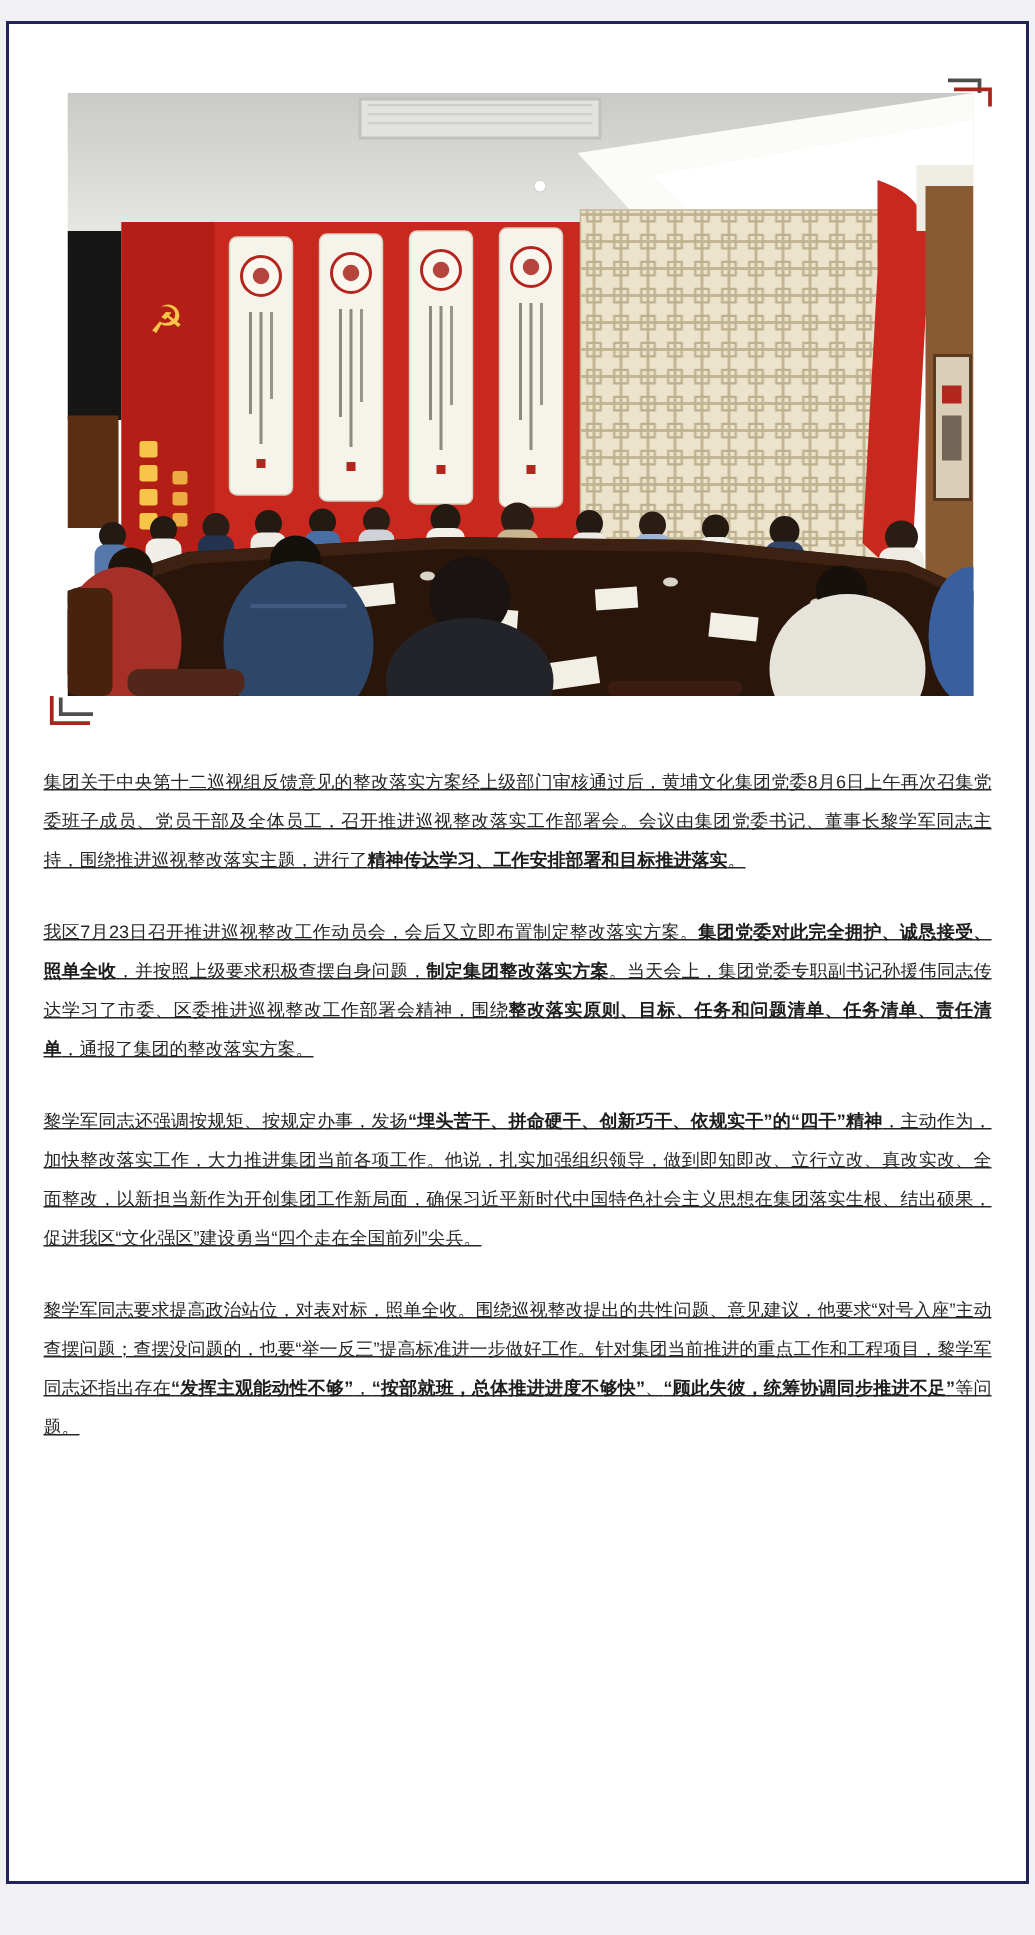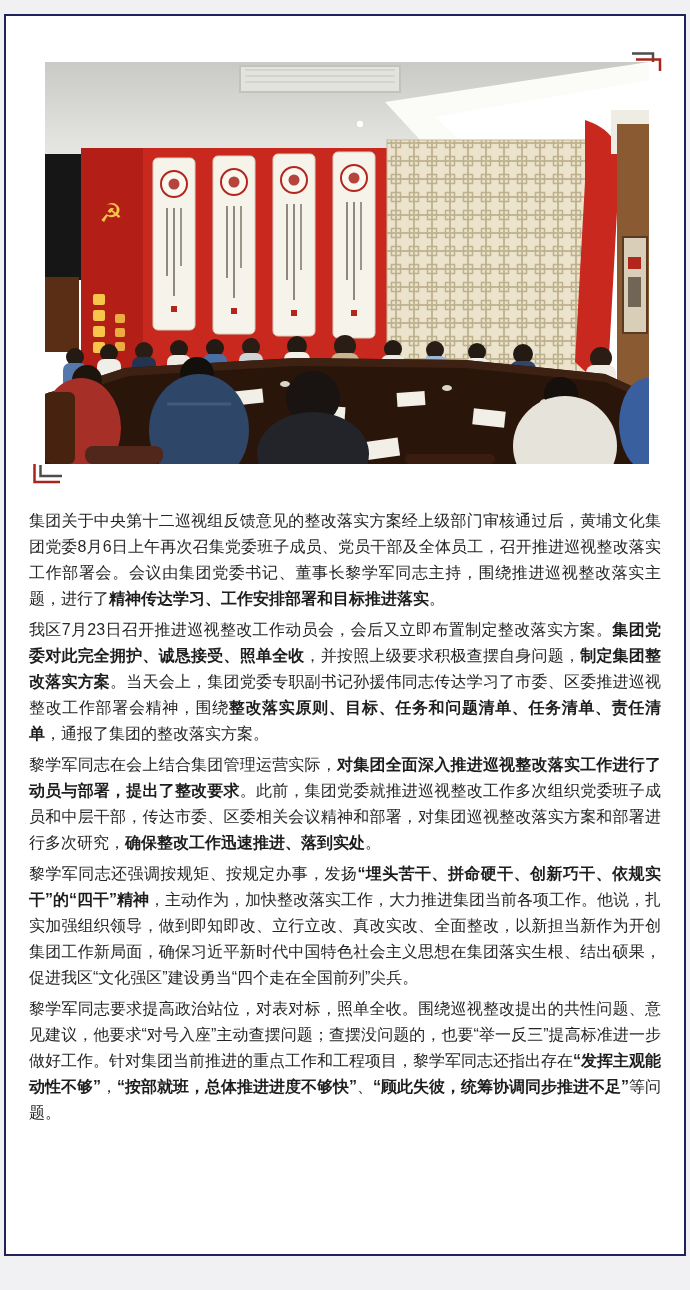--- a/index.html
+++ b/index.html
@@ -25,27 +25,28 @@
     height:402px;
     margin:46px auto 0 39px;
   }
   .photo-wrap svg.photo{display:block;width:604px;height:402px;}
   .corner-mark{position:absolute;width:32px;height:21px;}
   .corner-mark.tr{top:-11px;right:-14px;}
   .corner-mark.bl{bottom:-21px;left:-13px;}
   .article{
     margin-top:44px;
     padding:0 23px 14px 23px;
-    font-size:16px;
+    font-size:12px;
     line-height:26px;
     color:#262626;
     text-align:justify;
+    text-decoration:underline;
   }
   .article p{margin:0;}
-  .article p + p{margin-top:5px;}
+  .article p + p{margin-top:22px;}
   .article span.b{font-weight:bold;color:#1d1d1d;}
 </style>
 </head>
 <body>
 
 <div class="card">
 
   <div class="photo-wrap">
 
     <svg class="photo" viewBox="0 0 604 402" preserveAspectRatio="none">
@@ -235,18 +236,17 @@
     </svg>
     <svg class="corner-mark bl" viewBox="0 0 32 21">
       <path d="M2.5 0 V18 H28" fill="none" stroke="#a8241c" stroke-width="2.5"></path>
       <path d="M8.5 1 V12 H30" fill="none" stroke="#4d4d4d" stroke-width="2.5"></path>
     </svg>
   </div>
 
   <div class="article">
     <p><span>集团关于中央第十二巡视组反馈意见的整改落实方案经上级部门审核通过后，黄埔文化集团党委8月6日上午再次召集党委班子成员、党员干部及全体员工，召开推进巡视整改落实工作部署会。会议由集团党委书记、董事长黎学军同志主持，围绕推进巡视整改落实主题，进行了</span><span class="b">精神传达学习、工作安排部署和目标推进落实</span><span>。</span></p>
     <p><span>我区7月23日召开推进巡视整改工作动员会，会后又立即布置制定整改落实方案。</span><span class="b">集团党委对此完全拥护、诚恳接受、照单全收</span><span>，并按照上级要求积极查摆自身问题，</span><span class="b">制定集团整改落实方案</span><span>。当天会上，集团党委专职副书记孙援伟同志传达学习了市委、区委推进巡视整改工作部署会精神，围绕</span><span class="b">整改落实原则、目标、任务和问题清单、任务清单、责任清单</span><span>，通报了集团的整改落实方案。</span></p>
-    <p><span>黎学军同志在会上结合集团管理运营实际，</span><span class="b">对集团全面深入推进巡视整改落实工作进行了动员与部署，提出了整改要求</span><span>。此前，集团党委就推进巡视整改工作多次组织党委班子成员和中层干部，传达市委、区委相关会议精神和部署，对集团巡视整改落实方案和部署进行多次研究，</span><span class="b">确保整改工作迅速推进、落到实处</span><span>。</span></p>
     <p><span>黎学军同志还强调按规矩、按规定办事，发扬</span><span class="b">“埋头苦干、拼命硬干、创新巧干、依规实干”的“四干”精神</span><span>，主动作为，加快整改落实工作，大力推进集团当前各项工作。他说，扎实加强组织领导，做到即知即改、立行立改、真改实改、全面整改，以新担当新作为开创集团工作新局面，确保习近平新时代中国特色社会主义思想在集团落实生根、结出硕果，促进我区“文化强区”建设勇当“四个走在全国前列”尖兵。</span></p>
     <p><span>黎学军同志要求提高政治站位，对表对标，照单全收。围绕巡视整改提出的共性问题、意见建议，他要求“对号入座”主动查摆问题；查摆没问题的，也要“举一反三”提高标准进一步做好工作。针对集团当前推进的重点工作和工程项目，黎学军同志还指出存在</span><span class="b">“发挥主观能动性不够”</span><span>，</span><span class="b">“按部就班，总体推进进度不够快”</span><span>、</span><span class="b">“顾此失彼，统筹协调同步推进不足”</span><span>等问题。</span></p>
   </div>
 
 </div>
 
 </body></html>

